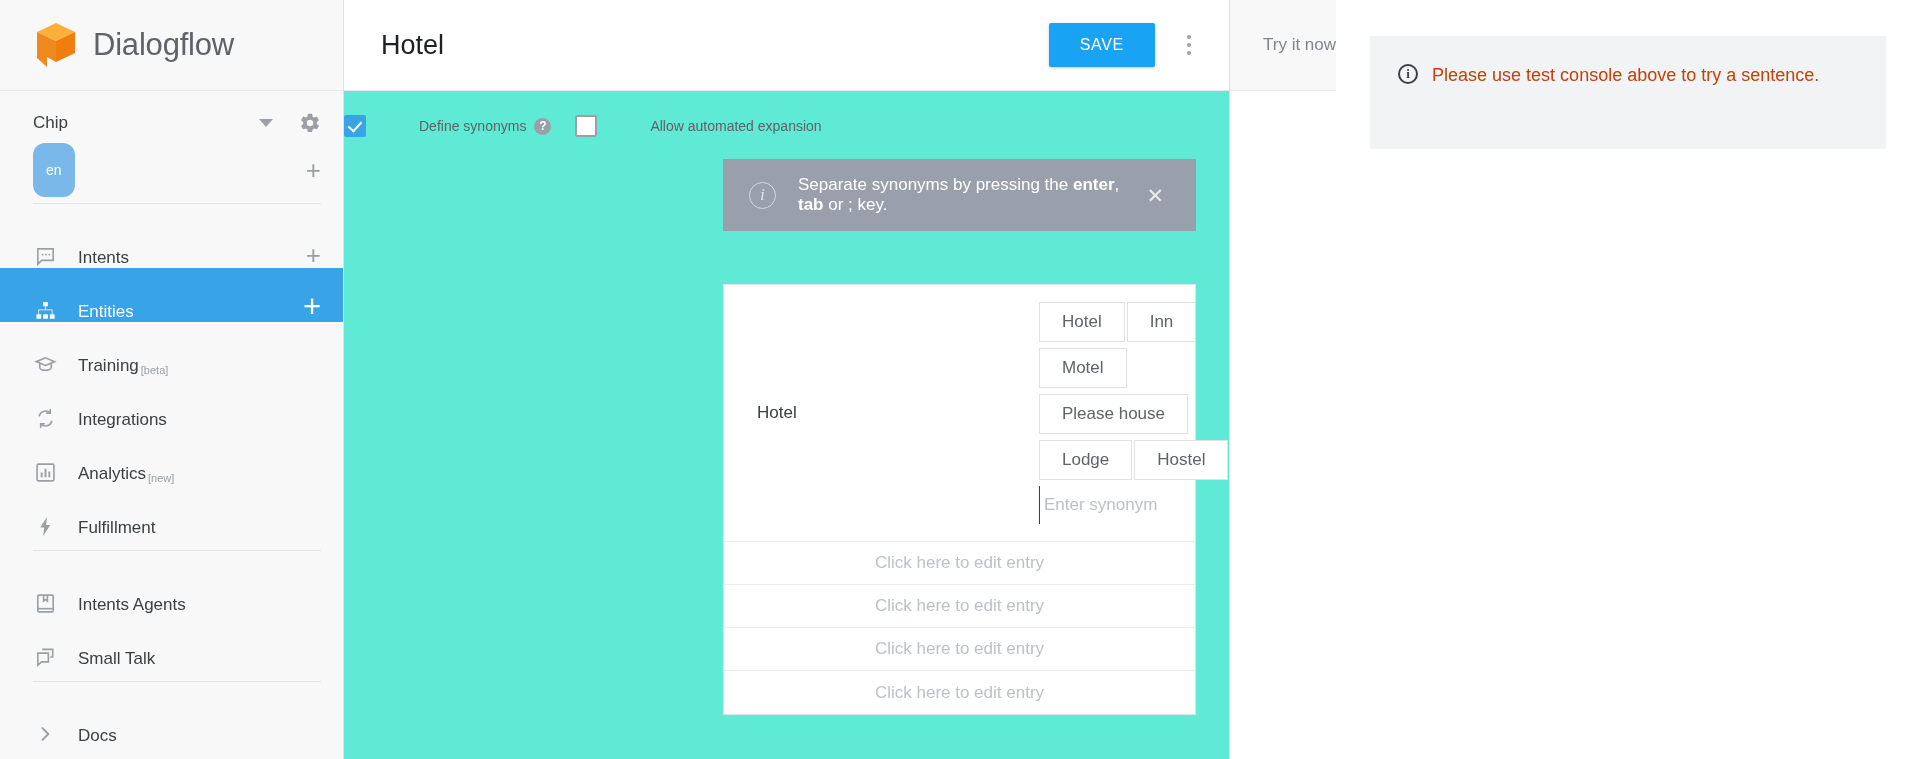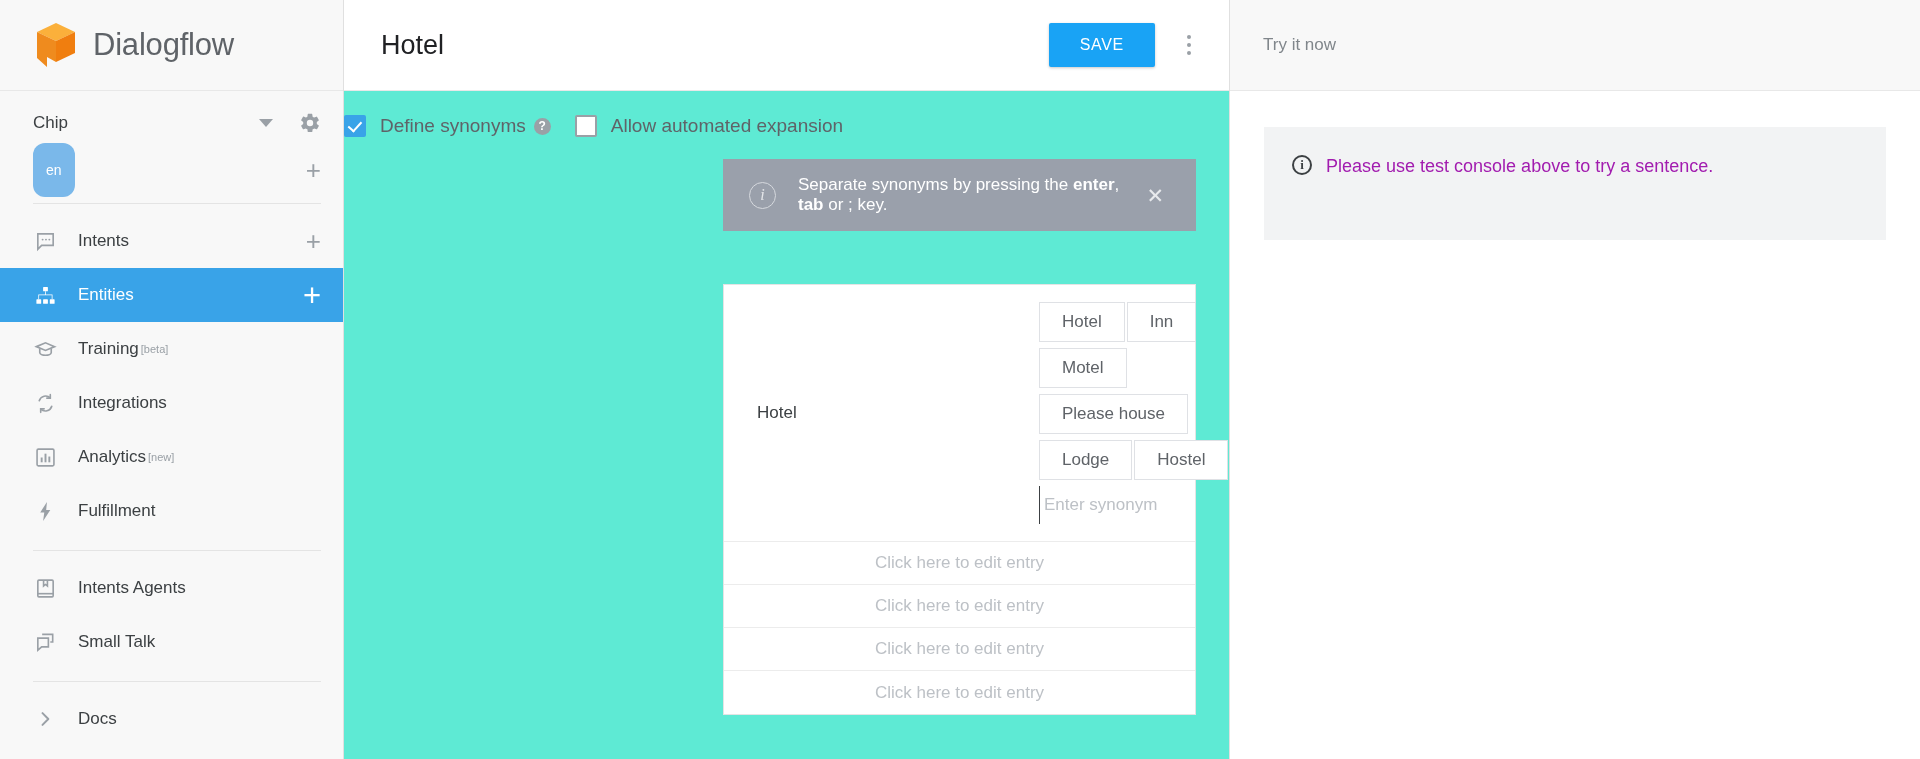--- a/index.html
+++ b/index.html
@@ -57,21 +57,21 @@
     background: #7ab8ea;
     color: #fff; font-size: 14px;
     border-radius: 12px; padding: 19px 13px;
   }
   .spacer { flex: 1; }
   .plus-icon { color: #9aa0a6; font-size: 26px; line-height: 1; font-weight: 300; }
 
   .divider { height: 1px; background: #e4e4e4; margin: 12px 22px 10px 33px; }
 
   .nav-item {
-    display: flex; align-items: center;
+    display: flex; align-items: flex-end;
     height: 54px; padding: 0 22px 0 33px;
     cursor: pointer; position: relative;
   }
   .nav-item .nav-icon {
     width: 24px; height: 24px; margin-right: 21px;
     color: #9aa0a6; flex-shrink: 0;
     display: flex; align-items: center; justify-content: center;
   }
   .nav-item .nav-label { font-size: 17px; color: #3c4043; }
   .nav-item .nav-sup { font-size: 11px; color: #9aa0a6; vertical-align: super; margin-left: 2px; }
@@ -134,21 +134,21 @@
     background: #fff; margin-right: 14px;
     display: flex; align-items: center; justify-content: center;
     cursor: pointer; flex-shrink: 0;
   }
   .cb.checked { background: #39a3e8; border-color: #39a3e8; }
   .cb.checked::after {
     content: ""; width: 6px; height: 11px;
     border: solid #fff; border-width: 0 2.5px 2.5px 0;
     transform: rotate(42deg) translate(-1px,-1px);
   }
-  .cb-label { font-size: 19px; color: #5f6368; }
+  .cb-label { font-size: 14px; color: #5f6368; margin-left: 39px; }
   .help-icon {
     width: 17px; height: 17px; margin-left: 8px;
     border-radius: 50%; background: #9aa0a6; color: #fff;
     font-size: 12px; font-weight: bold;
     display: inline-flex; align-items: center; justify-content: center;
     cursor: pointer;
   }
 
   .banner {
     background: #9aa0ab;
@@ -216,21 +216,21 @@
   .empty-row {
     justify-content: center;
     font-size: 17px; color: #bdc1c6;
     height: 43px; cursor: pointer;
   }
 
   
   .rightpanel {
     width: 690px; min-width: 690px; height: 558px;
     background: #ffffff;
-    display: flex; flex-direction: column;
+    display: flex; flex-direction: row;
   }
   .rp-header {
     height: 91px; min-height: 91px;
     background: #f8f8f8;
     border-bottom: 1px solid #e8e8e8;
     display: flex; align-items: center;
     padding-left: 33px;
   }
   .rp-title { font-size: 17px; color: #80868b; }
   .rp-body { flex: 1; padding: 36px 34px 0 34px; background: #ffffff; }
@@ -241,21 +241,21 @@
     min-height: 113px;
   }
   .rp-notice-icon {
     width: 20px; height: 20px; border-radius: 50%;
     border: 2px solid #3c4043; color: #3c4043;
     display: flex; align-items: center; justify-content: center;
     font-size: 13px; font-weight: bold; margin-right: 14px;
     flex-shrink: 0; margin-top: 2px;
     font-family: "Liberation Serif", serif;
   }
-  .rp-notice-text { font-size: 18px; color: #a21caf; line-height: 1.45; }
+  .rp-notice-text { font-size: 18px; color: #c2410c; line-height: 1.45; }
 </style>
 </head>
 <body>
 
 <div class="app">
 
   <aside class="sidebar">
 
     <div class="brand">
       <span class="logo-cube">

